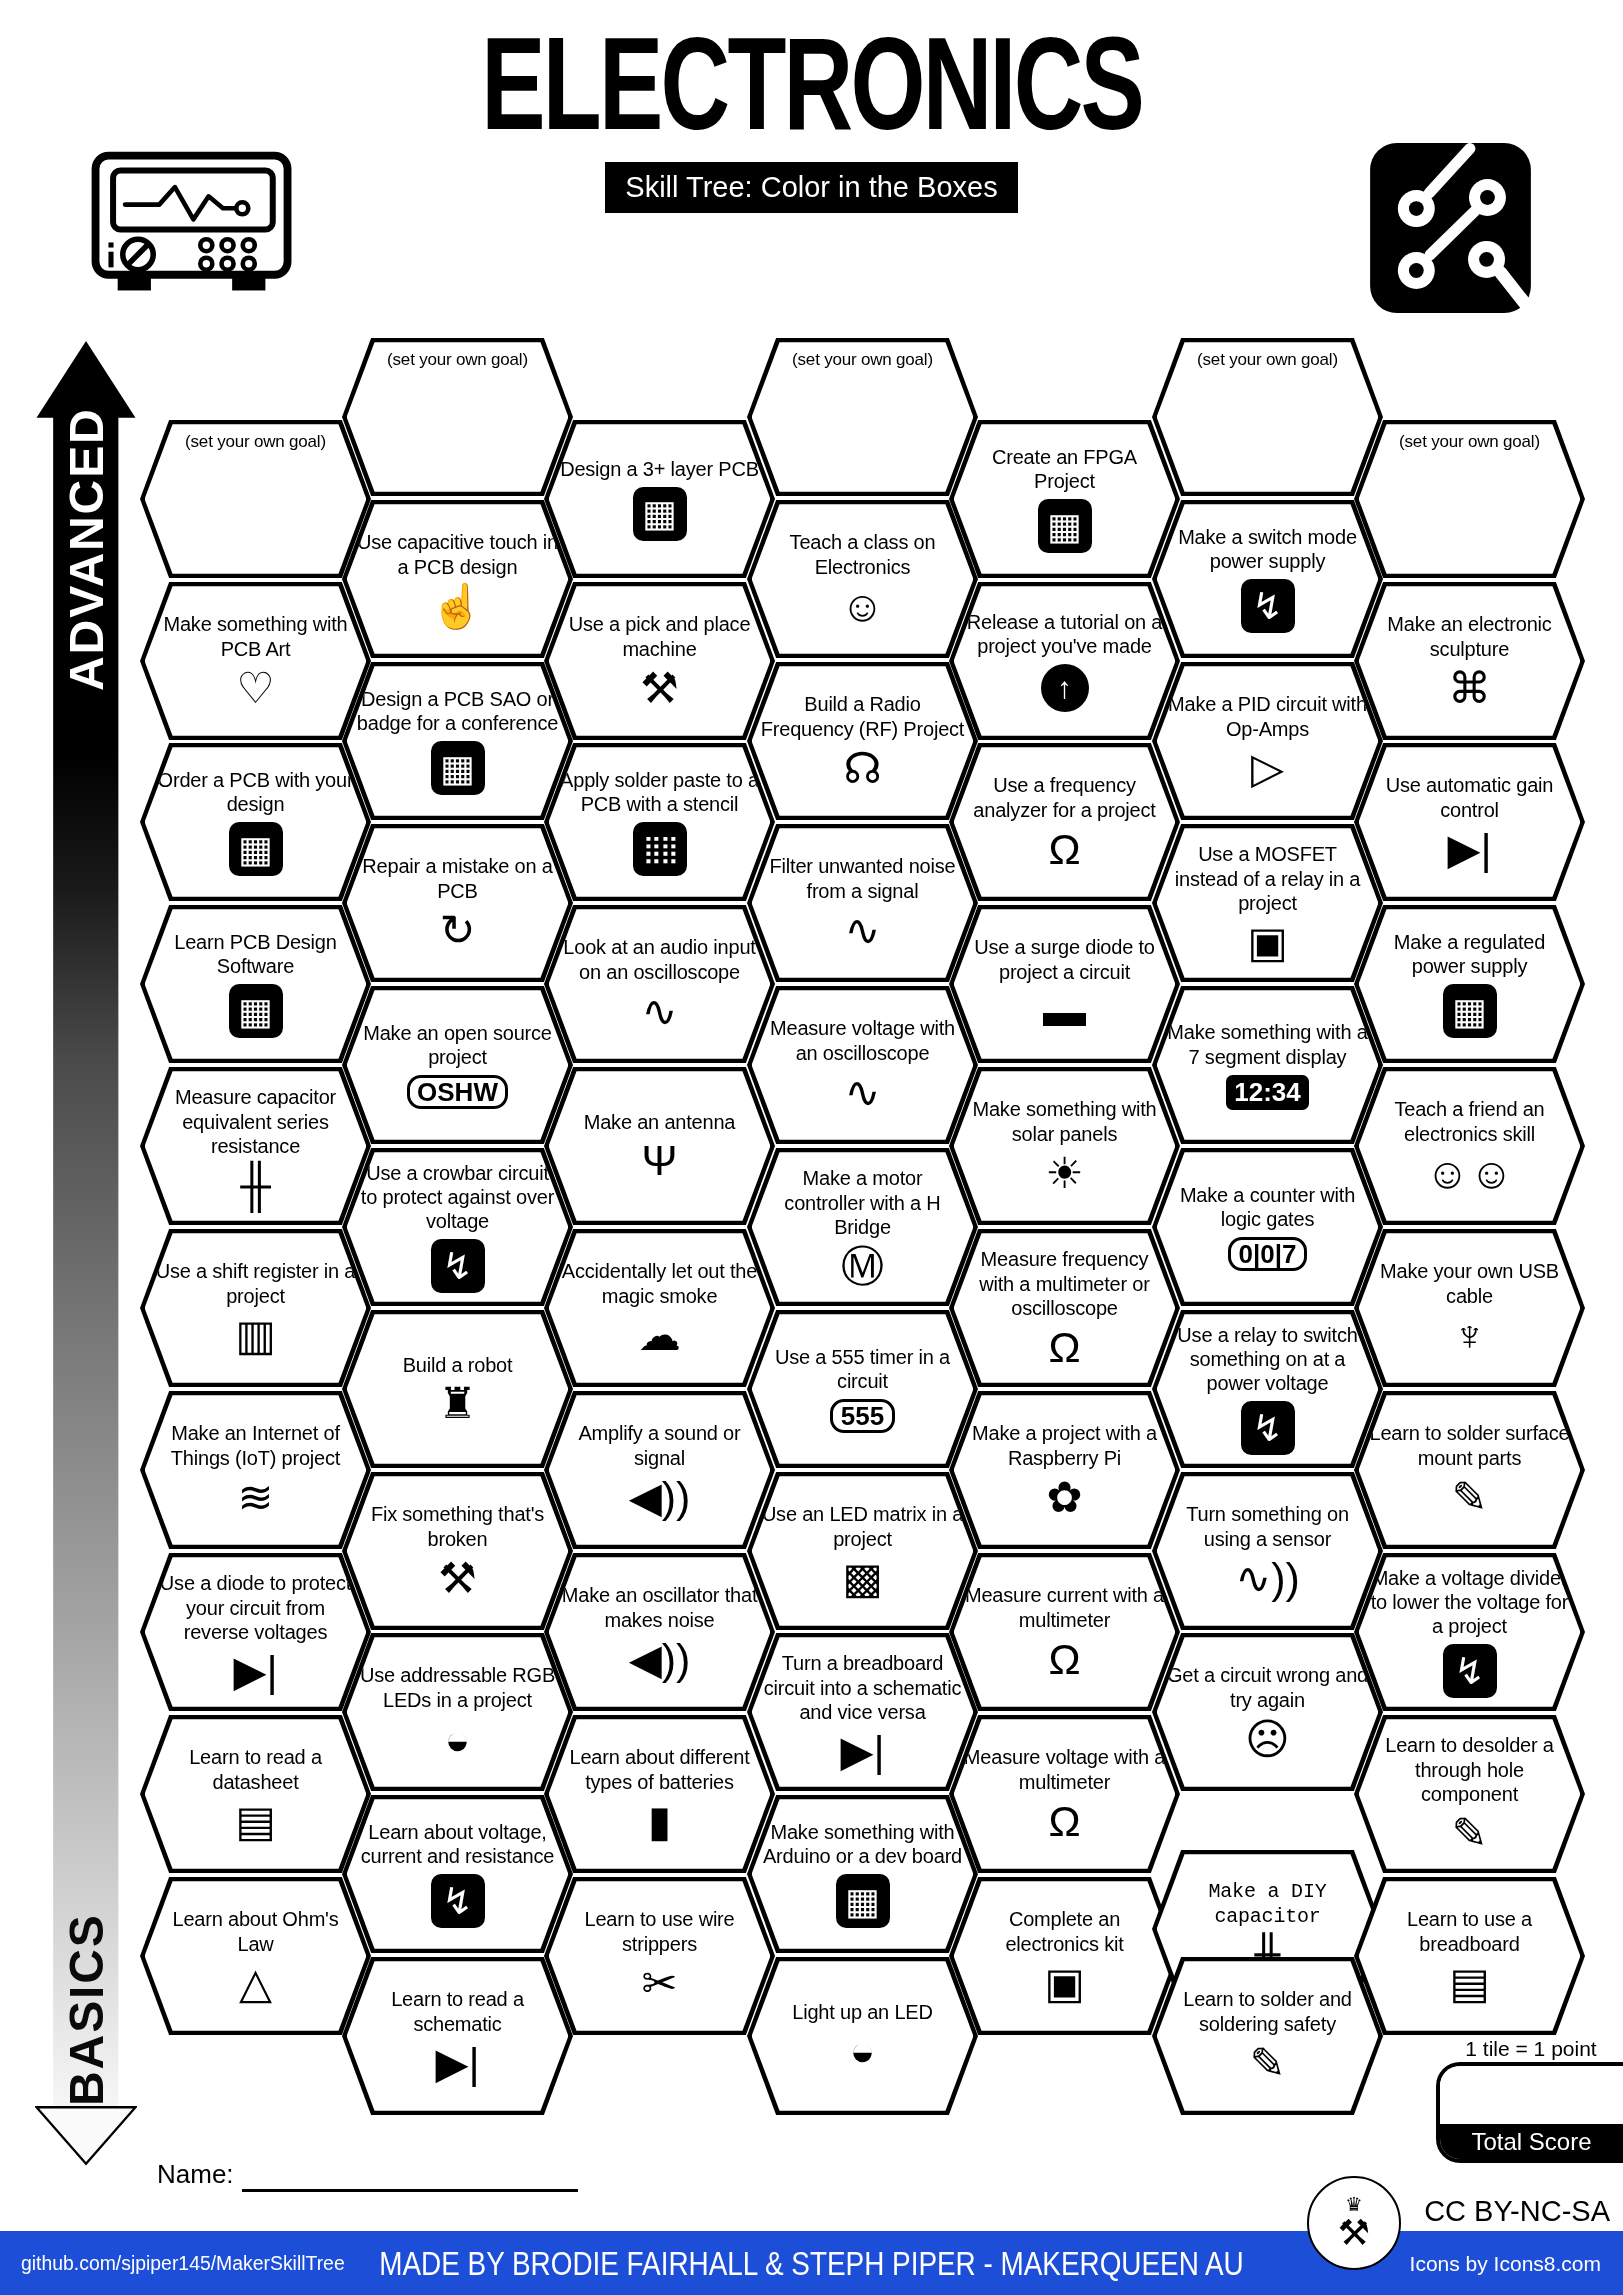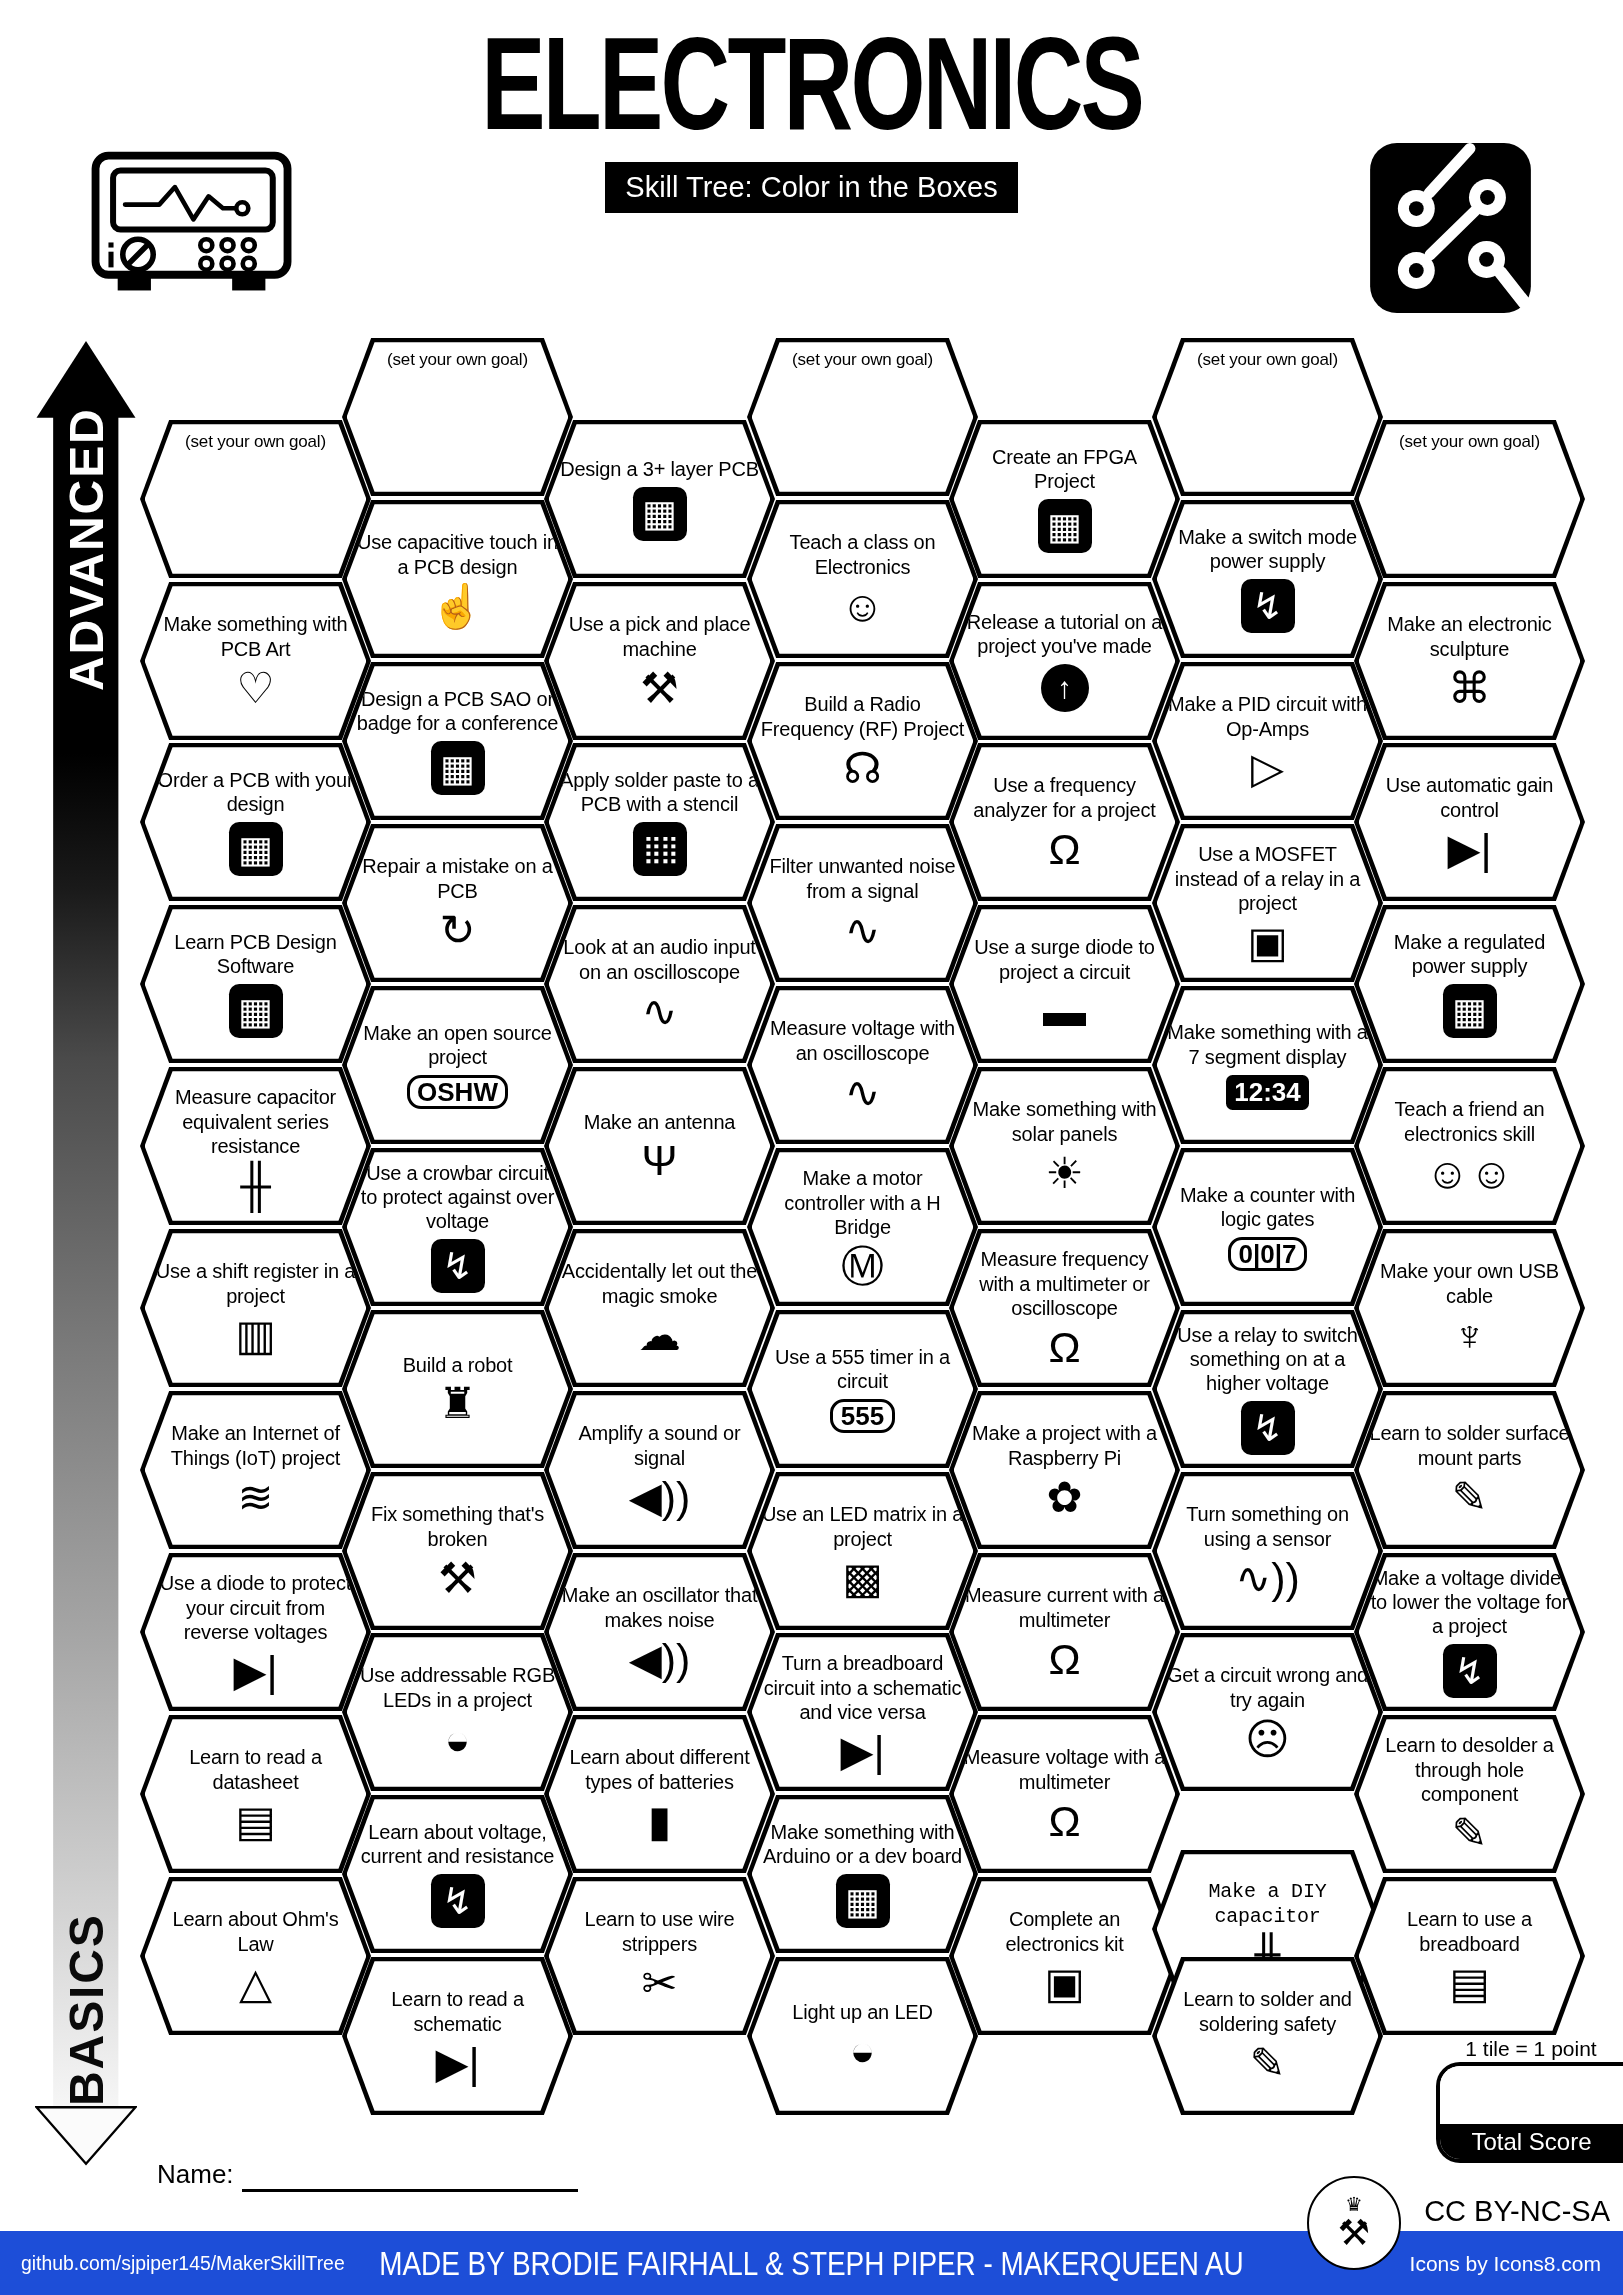--- a/index.html
+++ b/index.html
@@ -595,21 +595,21 @@
         <div class="hex-inner">
           <div class="hex-content">
             <div class="tile-label">Make a counter with logic gates</div>
             <span class="tile-icon boxed">0|0|7</span>
           </div>
         </div>
       </div>
       <div class="hex" style="left: 1152px; top: 1310px;">
         <div class="hex-inner">
           <div class="hex-content">
-            <div class="tile-label">Use a relay to switch something on at a higher voltage</div>
+            <div class="tile-label">Use a relay to switch something on at a power voltage</div>
             <span class="tile-icon inv">↯</span>
           </div>
         </div>
       </div>
       <div class="hex" style="left: 1152px; top: 1472px;">
         <div class="hex-inner">
           <div class="hex-content">
             <div class="tile-label">Turn something on using a sensor</div>
             <span class="tile-icon">∿))</span>
           </div>

